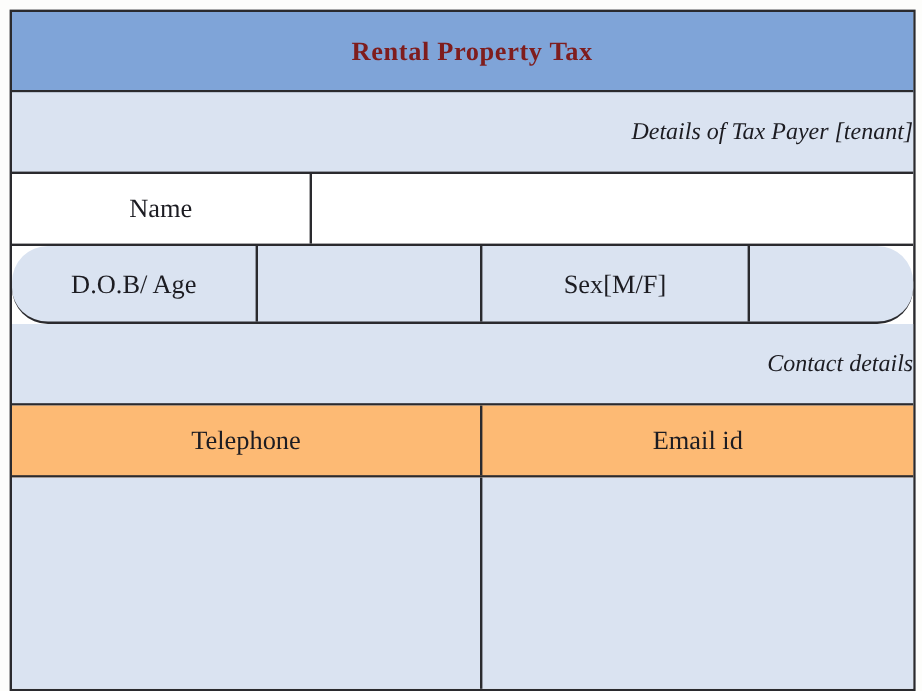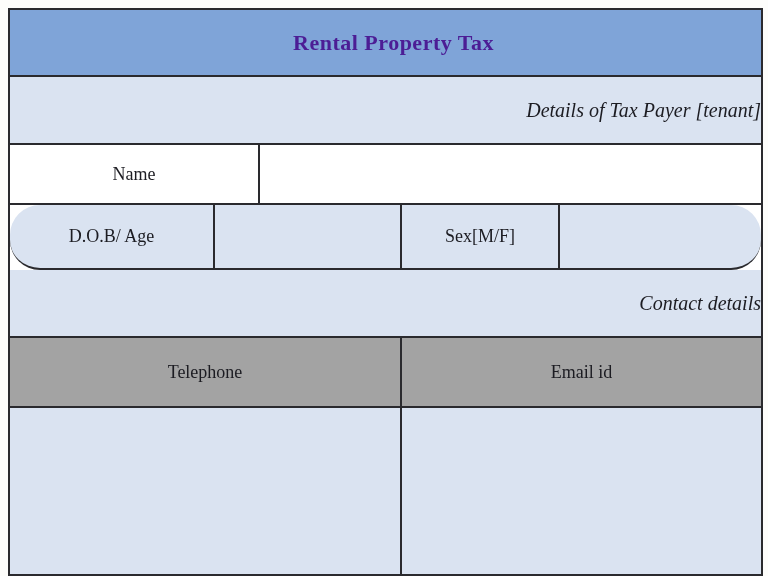--- a/index.html
+++ b/index.html
@@ -37,52 +37,52 @@
     justify-content: flex-end;
   }
   .row:last-child { border-bottom: none; flex: 1 1 auto; }
 
   .row-title   { height: 67px; background: #7fa4d8; align-items: center; justify-content: center; }
   .row-section { height: 68px; background: #dae3f1; align-items: center; }
   .row-name    { height: 60px; background: #ffffff; }
   .row-dob     { height: 65px; background: #dae3f1; border-radius: 30px; }
   .row-address { height: 119px; background: #ffffff; }
   .row-section2{ height: 68px; background: #dae3f1; align-items: center; }
-  .row-phone   { height: 70px; background: #a3a3a3; }
+  .row-phone   { height: 60px; background: #fdba74; }
   .row-bottom  { background: #dae3f1; }
 
   .title {
     font-size: 22px;
     font-weight: bold;
-    color: #4c1d95;
+    color: #7f1d1d;
     letter-spacing: 0.5px;
     margin-left: 16px;
   }
   .section-label {
     font-size: 20px;
     font-style: italic;
     color: #1c1c22;
     padding-left: 17px;
   }
   .cell {
     box-sizing: border-box;
     display: flex;
     align-items: center;
     justify-content: center;
     border-right: 2px solid #2a2a2e;
-    font-size: 18px;
+    font-size: 22px;
     color: #1c1c22;
   }
   .cell.last { border-right: none; flex: 1 1 auto; }
   .cell.top-align { align-items: flex-start; padding-top: 22px; }
 
   .w-name  { width: 250px; }
   .w-dob1  { width: 205px; }
   .w-dob2  { width: 187px; }
-  .w-dob3  { width: 158px; }
+  .w-dob3  { width: 223px; }
   .w-addr  { width: 205px; }
   .w-half  { width: 392px; }
 </style>
 </head>
 <body>
 
 <div class="page">
   <div class="form">
 
     <div class="row row-title">

